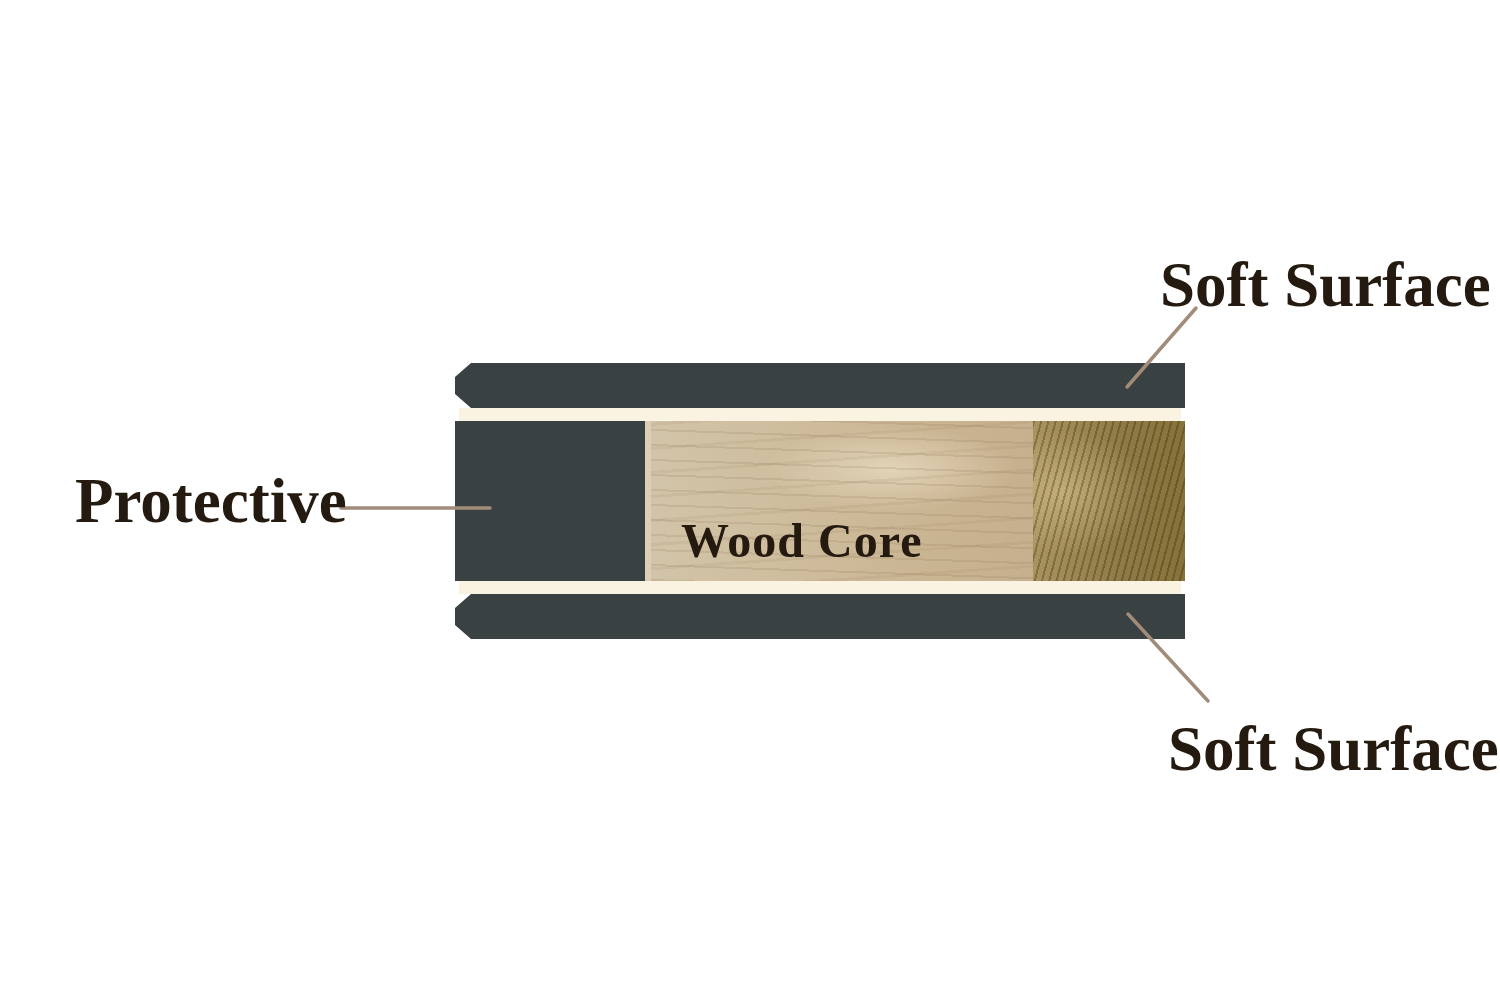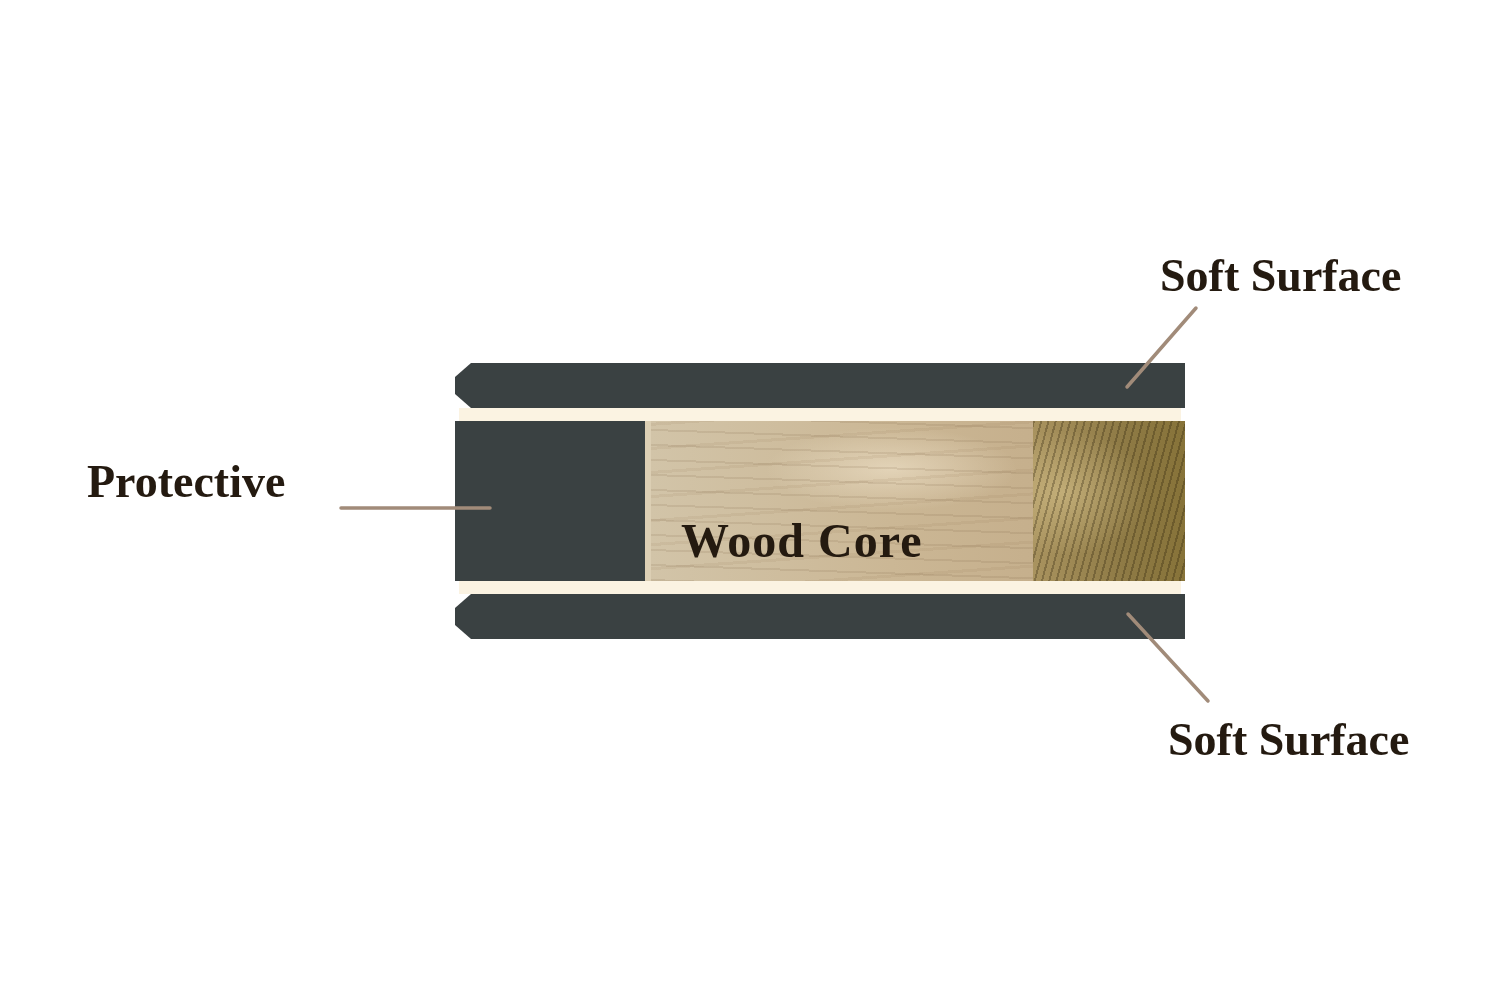--- a/index.html
+++ b/index.html
@@ -56,25 +56,25 @@
       radial-gradient(120px 90px at 20% 45%, rgba(235,215,160,0.45), rgba(0,0,0,0) 70%),
       linear-gradient(90deg, #a9935f 0%, var(--wood-dark-right) 60%, #877339 100%);
   }
   .wood-label{
     position:absolute;left:30px;top:92px;z-index:2;
     font-size:48px;font-weight:bold;color:var(--text);letter-spacing:1px;
   }
 
   
   .label{
-    position:absolute;color:var(--text);font-weight:bold;font-size:46px;line-height:1.2;
+    position:absolute;color:var(--text);font-weight:bold;font-size:63px;line-height:1.2;
     white-space:nowrap;
   }
   .label-soft-top{left:1160px;top:248px;}
-  .label-side-belt{left:75px;top:454px;margin-left:12px;}
+  .label-side-belt{left:75px;top:464px;}
   .label-soft-bottom{left:1168px;top:712px;}
 
   
   .leader-svg{position:absolute;left:0;top:0;width:1500px;height:1000px;pointer-events:none;}
   .leader{stroke:var(--leader-line);stroke-width:3.5;stroke-linecap:round;}
 </style>
 </head>
 <body>
 
 <div class="canvas">

